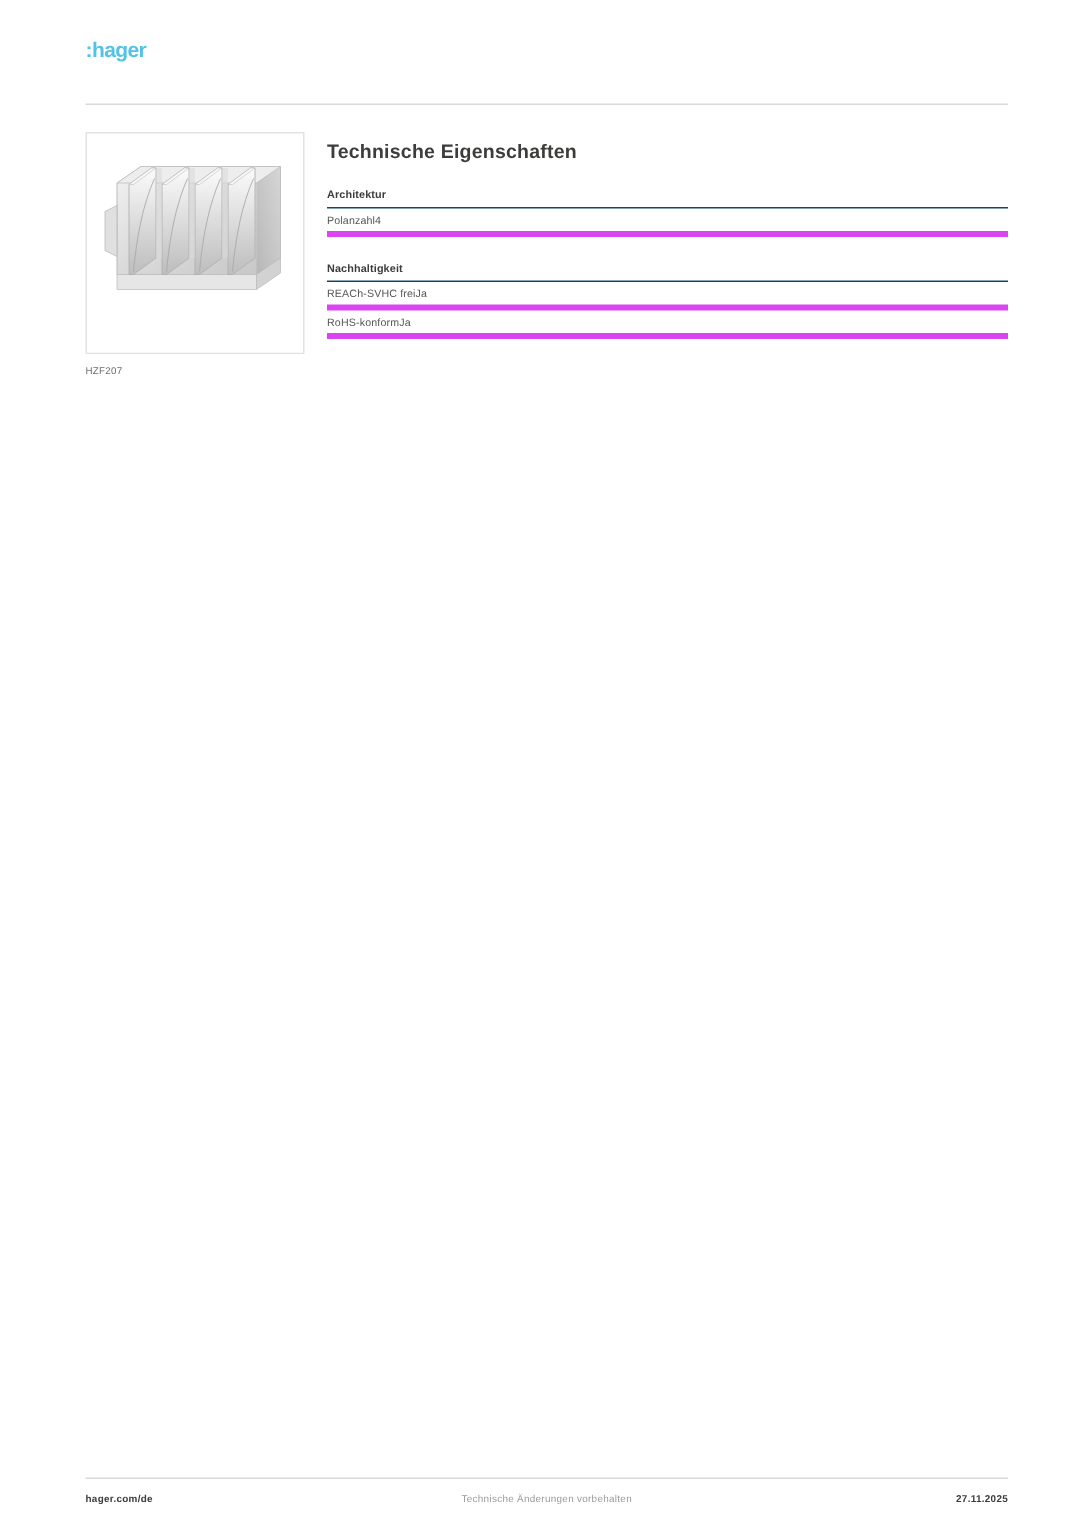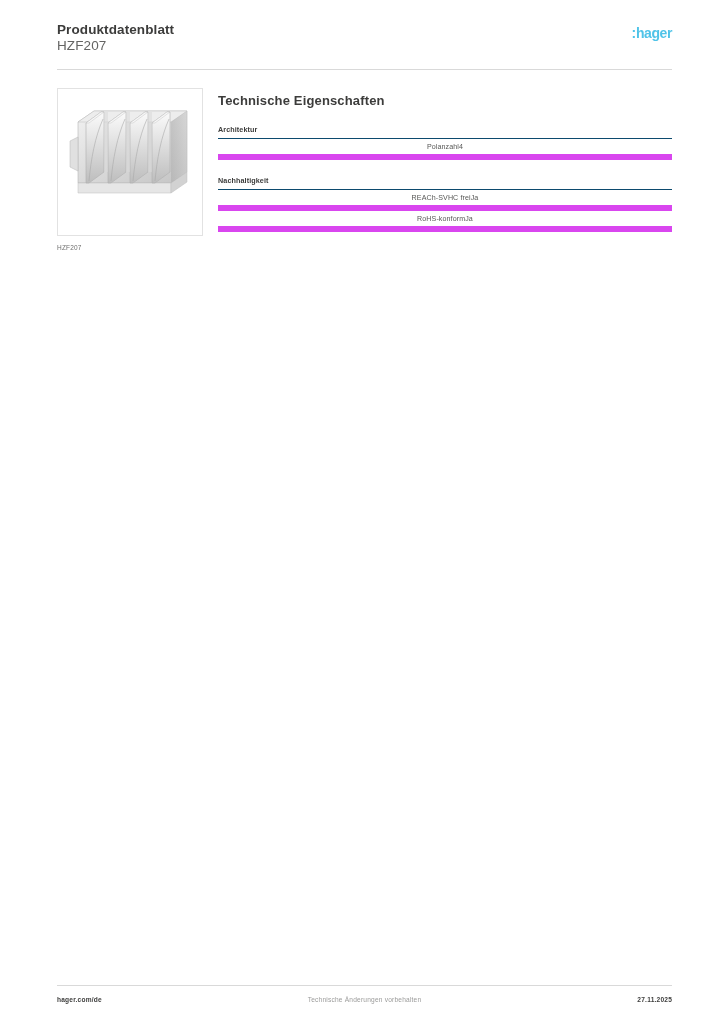--- a/index.html
+++ b/index.html
@@ -118,26 +118,26 @@
   .group-title {
     font-size: 7.2px;
     font-weight: bold;
     color: #3c3c3b;
     letter-spacing: 0.1px;
     padding-bottom: 4px;
     border-bottom: 1px solid #0c4a6e;
   }
   .row {
     display: flex;
-    justify-content: center;
+    justify-content: flex-start;
     align-items: baseline;
     font-size: 7.1px;
     color: #565655;
     padding: 4px 0 3px 0;
-    border-bottom: 6px solid #d946ef;
+    border-bottom: 4px solid #d946ef;
     letter-spacing: 0.1px;
   }
   .row .val {
     text-align: right;
     white-space: nowrap;
   }
   .group-gap {
     height: 16px;
   }
 
@@ -175,24 +175,20 @@
     font-weight: bold;
     color: #3c3c3b;
   }
 </style>
 </head>
 <body>
 
 <div class="page">
 
   <div class="header">
-    <div class="title-block">
-      <div class="doc-title">Produktdatenblatt</div>
-      <div class="doc-subtitle">HZF207</div>
-    </div>
     <div class="logo">
       <span class="colon">:</span><span>hager</span>
     </div>
   </div>
   <div class="header-rule"></div>
 
   <div class="img-frame">
     <svg class="prod-svg" width="146" height="148" viewBox="0 0 146 148">
       <defs>
         <linearGradient id="gBody" x1="0" y1="0" x2="1" y2="1">

